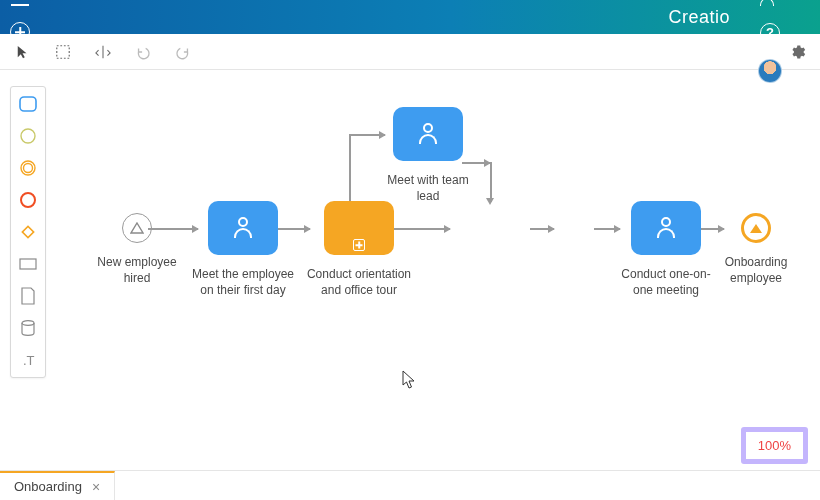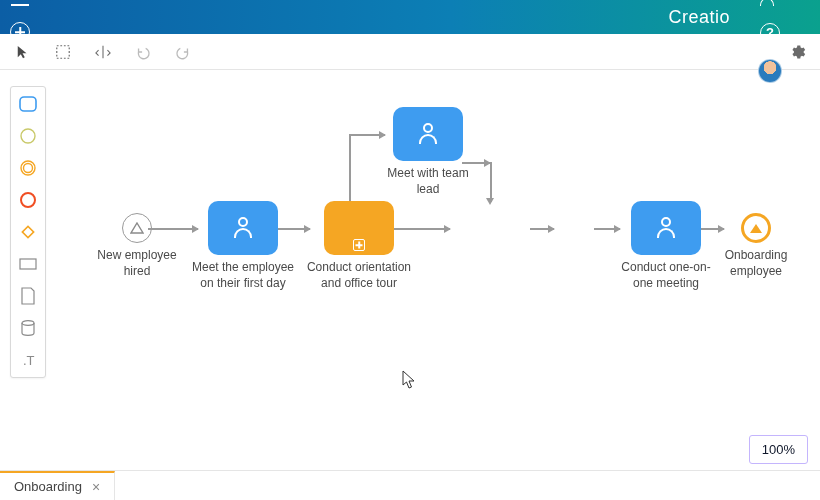--- a/index.html
+++ b/index.html
@@ -37,21 +37,21 @@
   .work { position: relative; height: calc(500px - 34px - 36px - 30px); }
   .palette {
     position:absolute; left:10px; top:16px; width:36px; border:1px solid #d9d9d9; border-radius:3px;
     background:#fff; box-shadow: 0 1px 2px rgba(0,0,0,.05); padding:8px 0;
     display:flex;flex-direction:column;align-items:center;gap:14px;
   }
   .pal-item { width:18px;height:18px;cursor:pointer; }
 
   .canvas { position:absolute; inset:0; }
   .node { position:absolute; text-align:center; font-size:12px; color:#4a4a4a; }
-  .node .label { margin-top:5px; line-height:1.3; }
+  .node .label { margin-top:12px; line-height:1.3; }
   .task-box { width:70px;height:54px;border-radius:10px;display:flex;align-items:center;justify-content:center;margin:0 auto; }
   .task-blue { background:#3e9cf0; }
   .task-orange { background:#f5a623; }
   .user-icon { width:22px;height:22px;position:relative; }
   .user-icon .h { width:10px;height:10px;border:2px solid #fff;border-radius:50%;position:absolute;left:50%;top:0;transform:translateX(-50%);}
   .user-icon .b { width:18px;height:10px;border:2px solid #fff;border-bottom:none;border-radius:9px 9px 0 0;position:absolute;left:50%;top:11px;transform:translateX(-50%);}
   .sub-marker { width:12px;height:12px;border:1.5px solid #fff;border-radius:2px;position:absolute;bottom:4px;left:50%;transform:translateX(-50%);}
   .sub-marker::before,.sub-marker::after{content:"";position:absolute;background:#fff;left:50%;top:50%;transform:translate(-50%,-50%);}
   .sub-marker::before{width:7px;height:1.5px;} .sub-marker::after{width:1.5px;height:7px;}
 
@@ -60,22 +60,22 @@
   .ev-start svg{display:block;}
   .ev-timer-outer { border: 4px double #f5a623; }
   .ev-end { border: 3px solid #f5a623; }
   .ev-end .tri-up { width:0;height:0;border-left:6px solid transparent;border-right:6px solid transparent;border-bottom:9px solid #f5a623; }
 
   .arrow { position:absolute; height:1.5px; background:#9a9a9a; }
   .arrow::after { content:"";position:absolute;right:-1px;top:-3.5px;border-left:7px solid #9a9a9a;border-top:4.5px solid transparent;border-bottom:4.5px solid transparent; }
   .vline { position:absolute; width:1.5px; background:#9a9a9a; }
 
   .zoom-badge {
-    position:absolute; right:12px; bottom:6px; border:1px solid #c4b5fd; border-radius:3px;
-    padding:6px 12px; font-size:13px; color:#0f172a; background:#fff;
+    position:absolute; right:12px; bottom:6px; border:5px solid #c4b5fd; border-radius:3px;
+    padding:6px 12px; font-size:13px; color:#ef4444; background:#fff;
   }
 
   .tabs { height:30px; border-top:1px solid #e5e5e5; display:flex; align-items:stretch; }
   .tab { display:flex;align-items:center;gap:10px;padding:8px 14px;border-right:1px solid #e5e5e5;border-top:2px solid #f5a623;font-size:13px;color:#444;cursor:pointer; }
   .tab .close { color:#888;font-size:14px;cursor:pointer; }
 
   .cursor-arrow { position:absolute; width:14px;height:20px; }
 </style>
 </head>
 <body>

